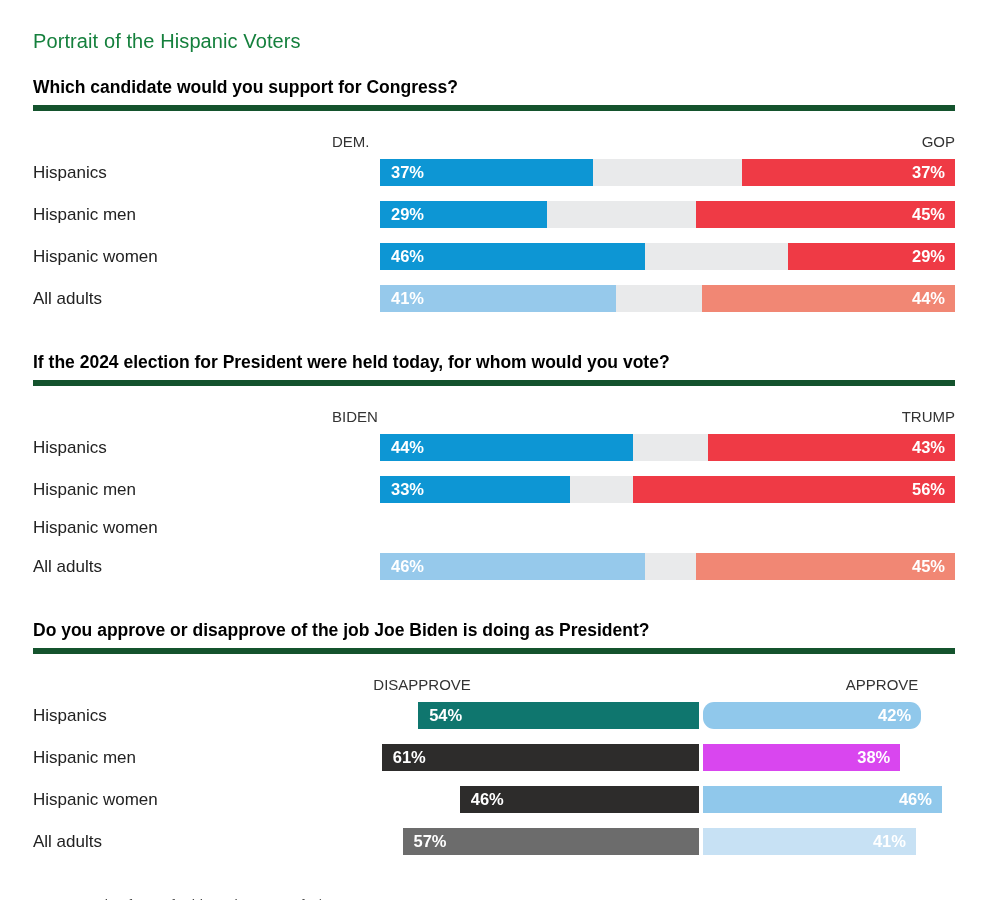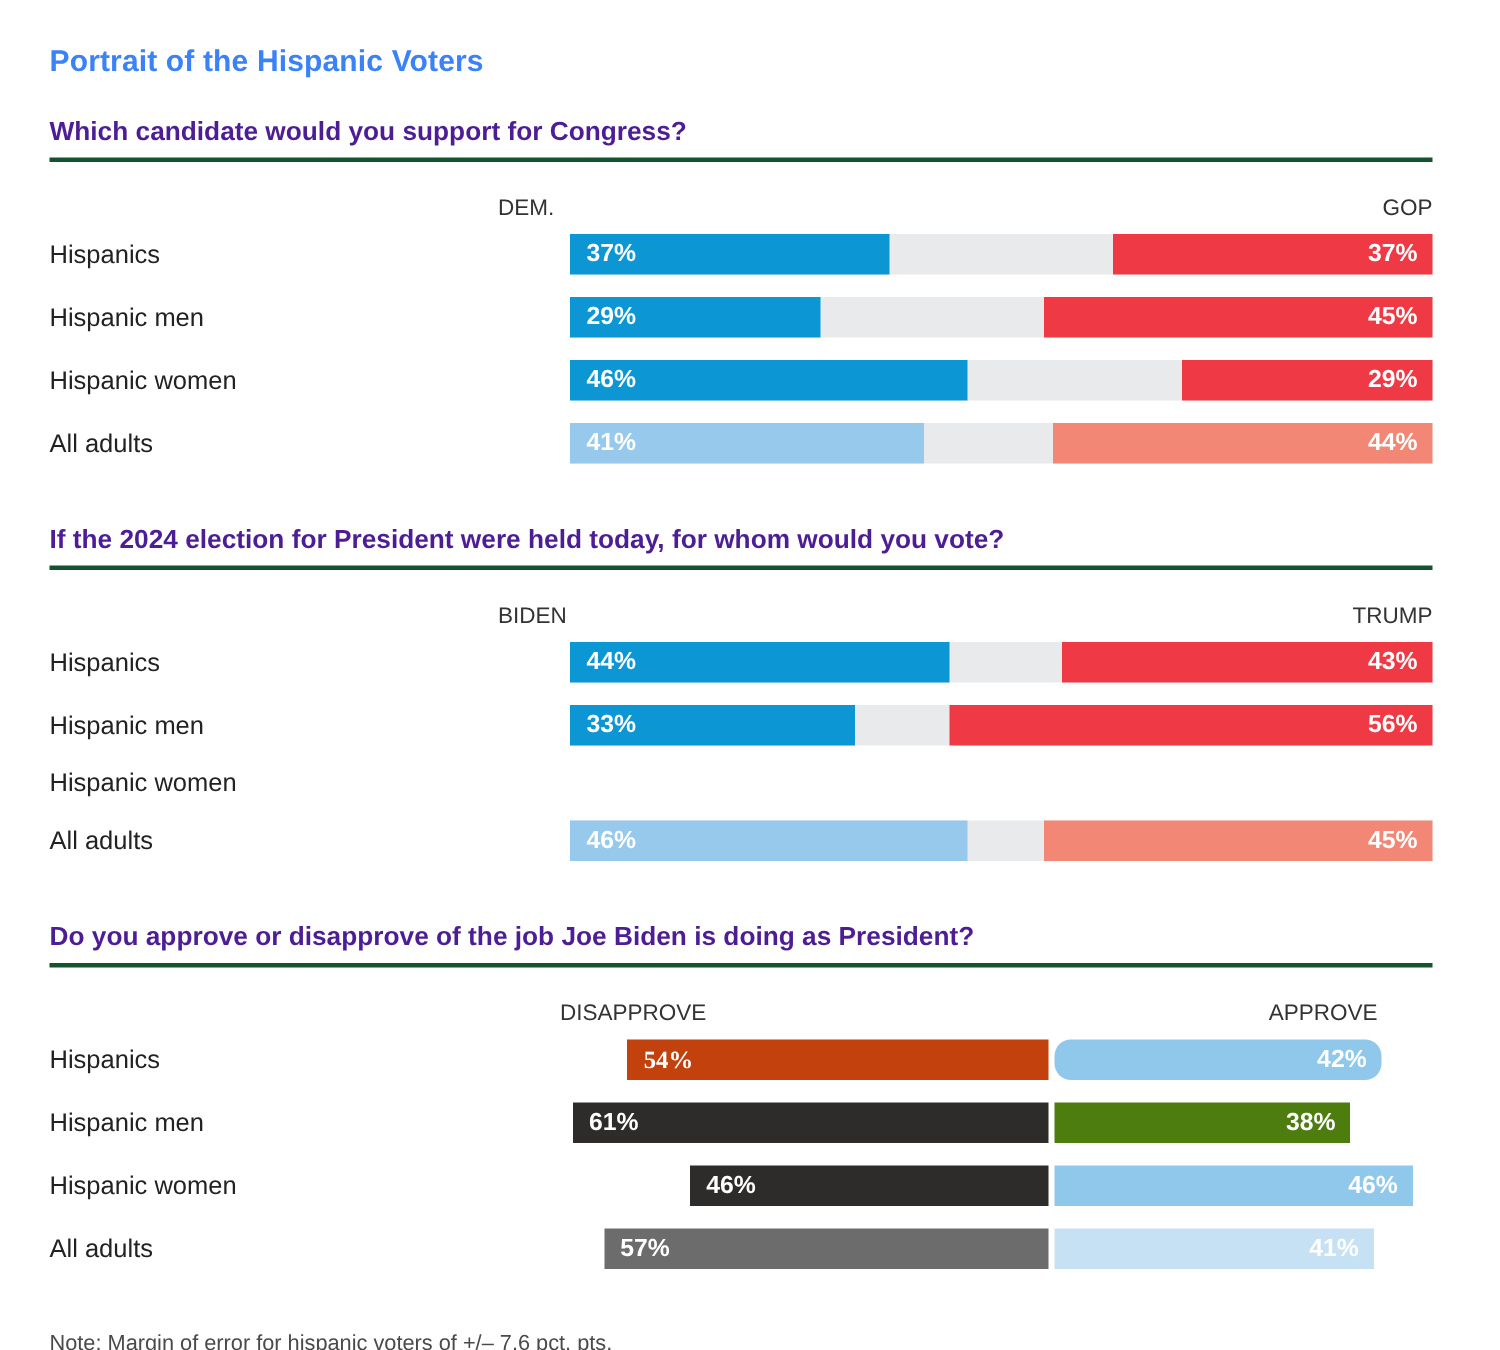--- a/index.html
+++ b/index.html
@@ -4,28 +4,28 @@
 <style>
   html,body{margin:0;padding:0;background:#ffffff;}
   body{
     width:1000px;height:900px;
     font-family:"Liberation Sans", sans-serif;
     color:#222;
     overflow:hidden;
   }
   .content{width:922px;margin:0 0 0 33px;padding-top:30px;}
   .chart-title{
-    font-size:20px;font-weight:bold;color:#3b82f6;
+    font-size:20px;font-weight:normal;color:#15803d;
     margin:0 0 24px 0;letter-spacing:.1px;
   }
   .qsection{margin-bottom:40px;}
   .question{
-    font-size:17.5px;font-weight:bold;color:#4c1d95;
+    font-size:17.5px;font-weight:bold;color:#000000;
     margin:0;padding:0 0 7px 0;
-    border-bottom:3px solid #14532d;
+    border-bottom:6px solid #14532d;
   }
   .axis{
     position:relative;height:17px;
     margin:22px 0 9px 299px;
     font-size:15px;color:#333;
   }
   .axis span{position:absolute;top:0;white-space:nowrap;}
   .axis .axis-left{left:0;}
   .axis .axis-right{right:0;}
   .rows{display:block;}
@@ -163,35 +163,35 @@
   <section class="qsection">
     <h2 class="question">Do you approve or disapprove of the job Joe Biden is doing as President?</h2>
     <div class="axis">
       <span class="axis-left" style="left: 6.63%;">DISAPPROVE</span>
       <span class="axis-right" style="right: 5.89%;">APPROVE</span>
     </div>
     <div class="rows">
         <div class="row">
           <div class="row-label">Hispanics</div>
           <div class="track split">
-            <div class="bar align-left" style="right: 44.5%; width: 48.87%; background: #c2410c; font-family: Liberation Serif, serif;">
+            <div class="bar align-left" style="right: 44.5%; width: 48.87%; background: #0f766e;">
               <span class="pct">54%</span>
             </div>
             <div class="bar align-right" style="left: 56.1%; width: 38.01%; background: rgb(144, 200, 235); border-radius: 11px;">
               <span class="pct">42%</span>
             </div>
           </div>
         </div>
         <div class="row">
           <div class="row-label">Hispanic men</div>
           <div class="track split">
             <div class="bar align-left" style="right: 44.5%; width: 55.205%; background: rgb(45, 44, 43);">
               <span class="pct">61%</span>
             </div>
-            <div class="bar align-right" style="left: 56.1%; width: 34.39%; background: #4d7c0f;">
+            <div class="bar align-right" style="left: 56.1%; width: 34.39%; background: #d946ef;">
               <span class="pct">38%</span>
             </div>
           </div>
         </div>
         <div class="row">
           <div class="row-label">Hispanic women</div>
           <div class="track split">
             <div class="bar align-left" style="right: 44.5%; width: 41.63%; background: rgb(45, 44, 43);">
               <span class="pct">46%</span>
             </div>

